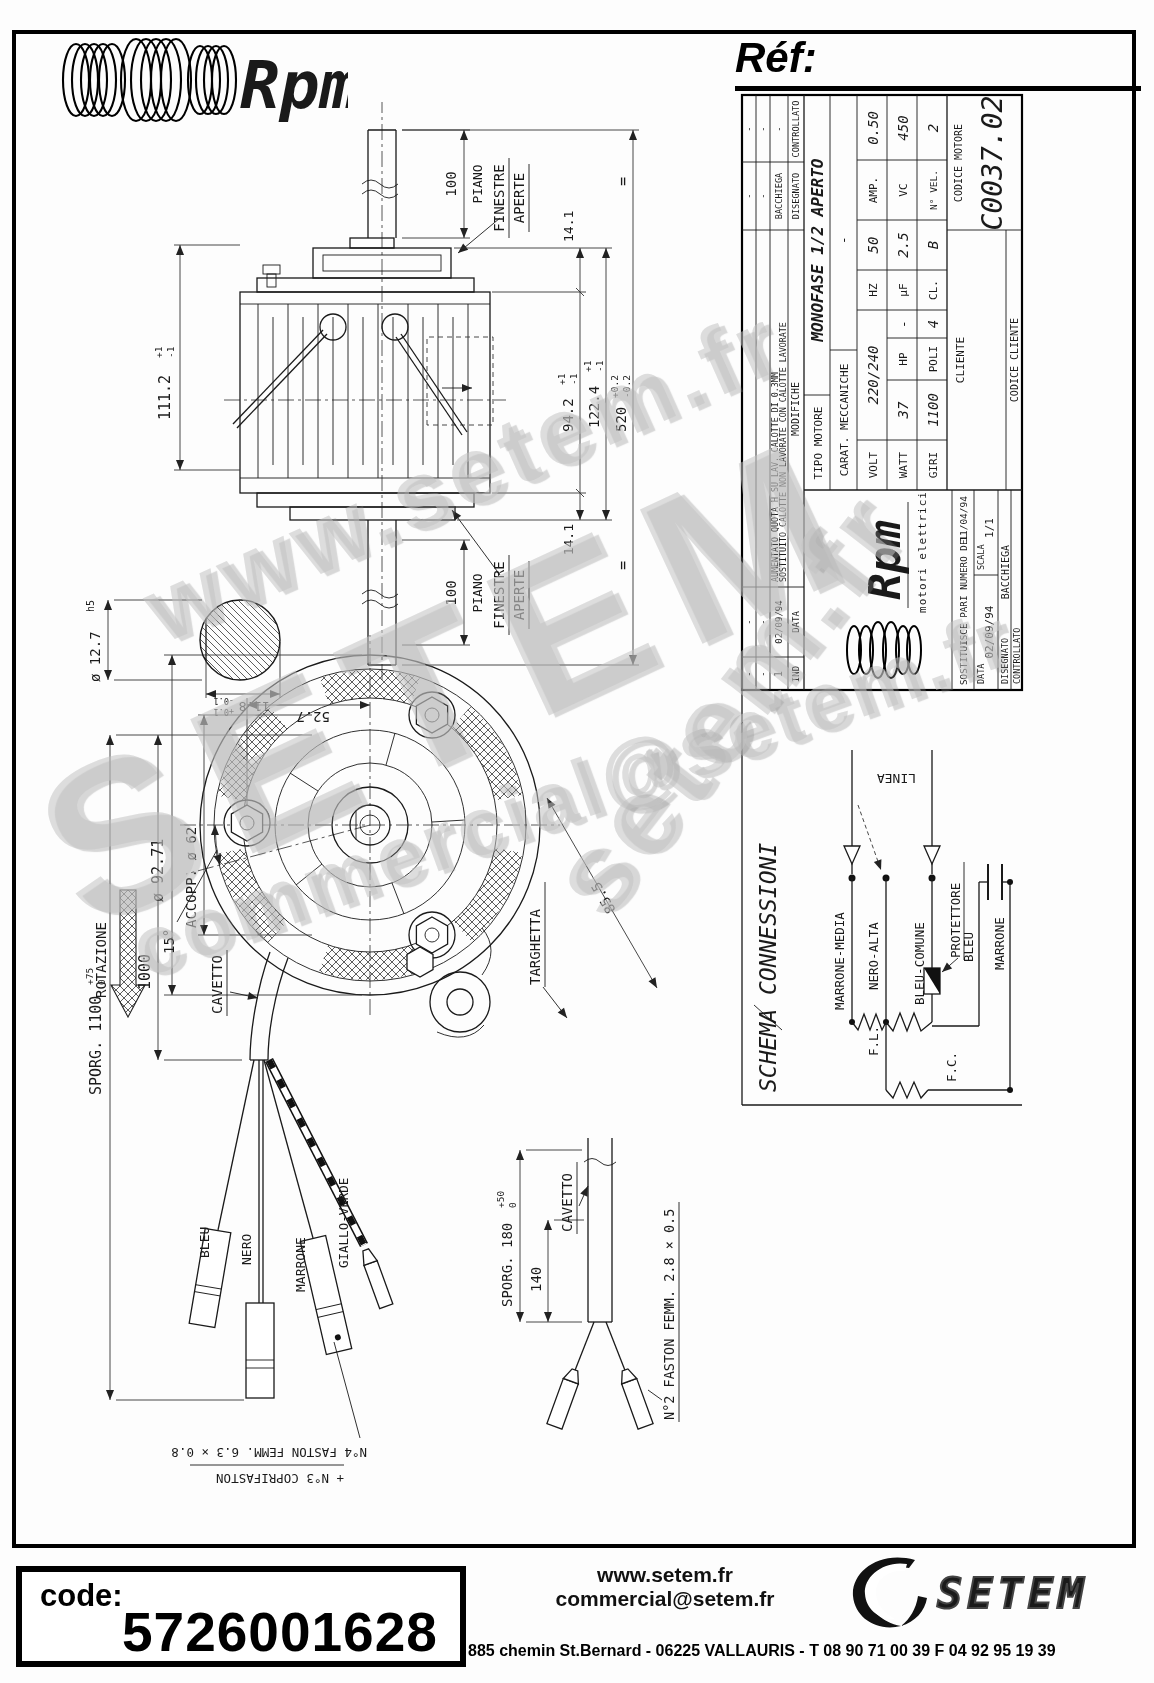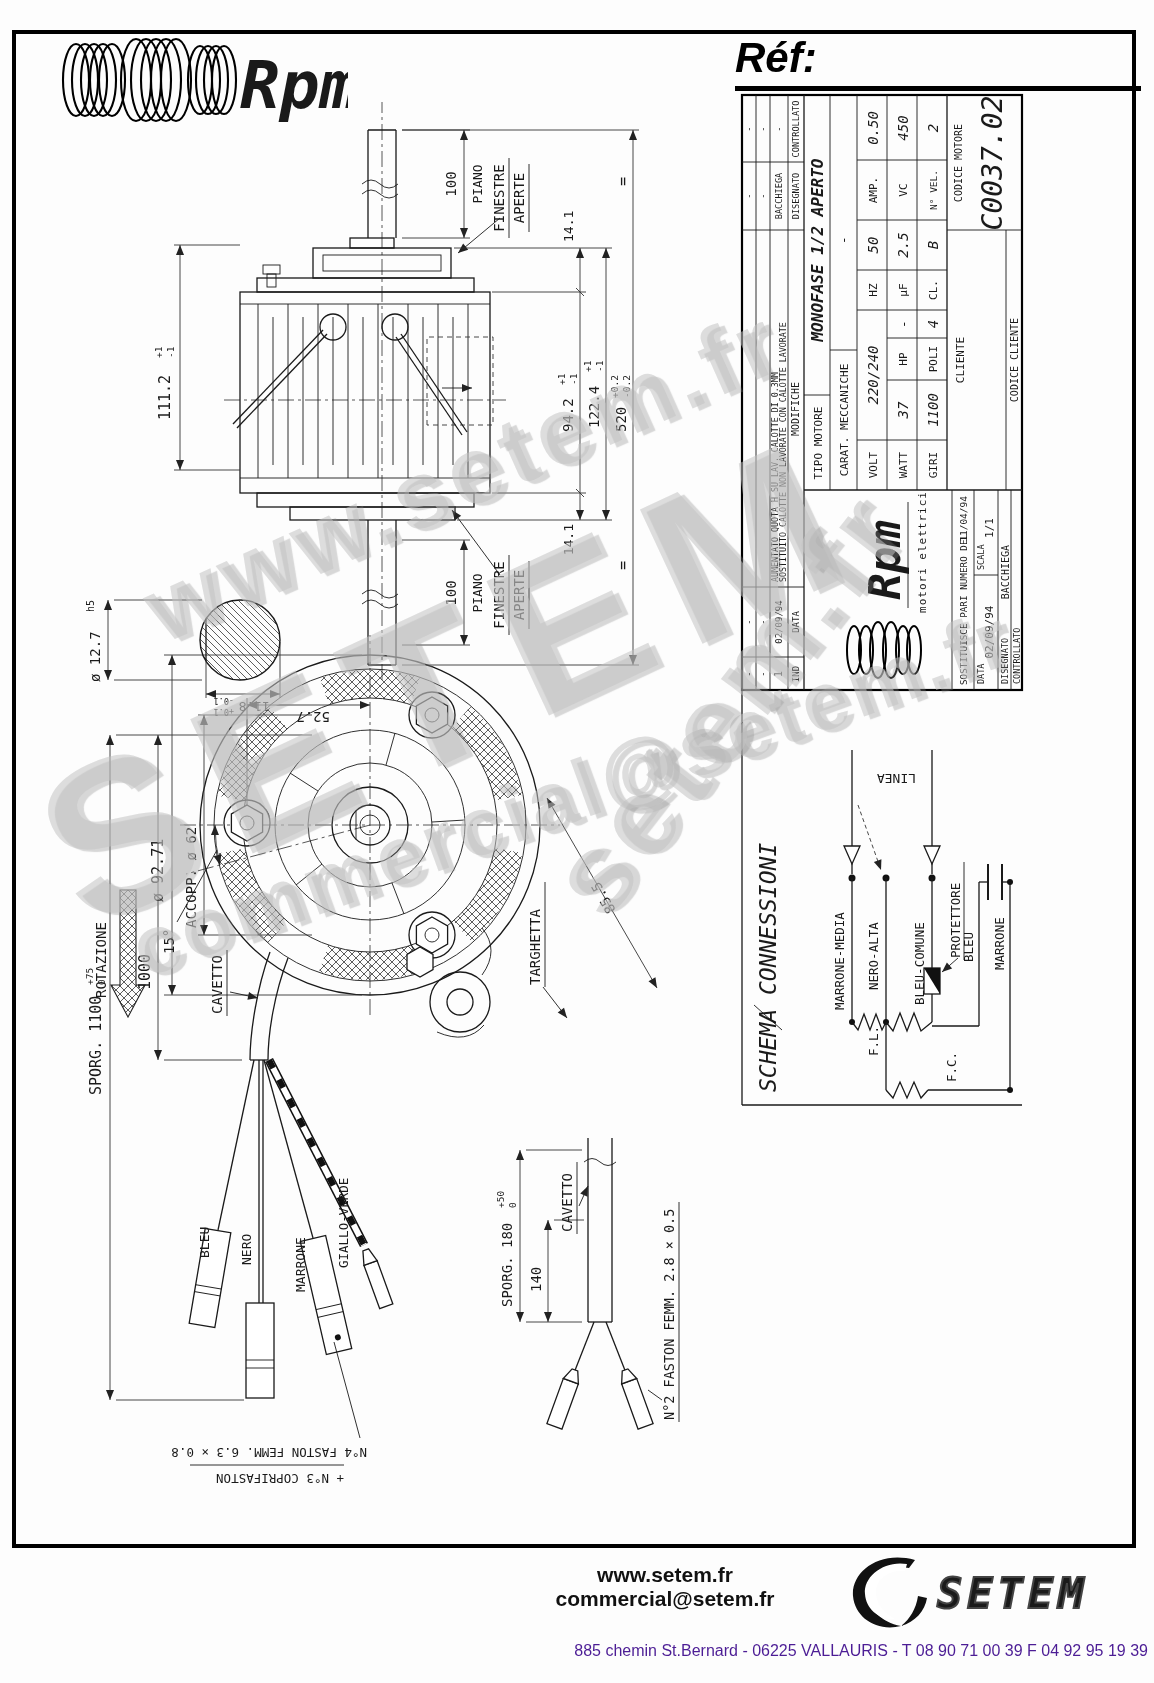--- a/index.html
+++ b/index.html
@@ -31,21 +31,21 @@
   #wm3{left:135px;top:905px;font-size:82px;letter-spacing:4px;transform:rotate(-20deg);}
   #wm4{left:575px;top:835px;font-size:112px;letter-spacing:8px;transform:rotate(-52deg);}
   
   #code-box{position:absolute;left:16px;top:1566px;width:450px;height:101px;z-index:6;
             border:6px solid #000;box-sizing:border-box;background:#fff;}
   #code-label{font-size:31px;font-weight:bold;margin:6px 0 0 18px;}
   #code-value{font-size:55px;font-weight:bold;margin:-14px 0 0 100px;letter-spacing:1px;}
   #foot-center{position:absolute;left:500px;top:1563px;width:330px;text-align:center;z-index:6;}
   #foot-center .l1,#foot-center .l2{font-size:21px;font-weight:bold;color:#111;}
   #foot-addr{position:absolute;left:468px;top:1642px;width:680px;z-index:6;
-             font-size:16px;font-weight:normal;color:#4c1d95;white-space:nowrap;text-align:right;}
+             font-size:16px;font-weight:bold;color:#000000;white-space:nowrap;}
   #setem-logo{position:absolute;left:845px;top:1552px;z-index:6;}
 </style>
 </head>
 <body>
 
 <div id="page">
 
   <div id="frame"></div>
 
   <svg id="rpm-logo" width="320" height="100" viewBox="0 0 320 100">
@@ -564,20 +564,24 @@
       <text x="1387" y="990" font-size="28" font-style="italic" text-anchor="middle">C0037.02</text>
     </g>
   </svg>
   </div>
 
   <div class="wm" id="wm1">www.setem.fr</div>
   <div class="wm" id="wm2">SETEM</div>
   <div class="wm" id="wm3">commercial@setem.fr</div>
   <div class="wm" id="wm4">setem.fr</div>
 
+  <div id="code-box">
+    <div id="code-label">code:</div>
+    <div id="code-value">5726001628</div>
+  </div>
   <div id="foot-center">
     <div class="l1">www.setem.fr</div>
     <div class="l2">commercial@setem.fr</div>
   </div>
   <div id="foot-addr">885 chemin St.Bernard  -  06225 VALLAURIS  -  T 08 90 71 00 39   F 04 92 95 19 39</div>
   <svg id="setem-logo" width="300" height="85" viewBox="0 0 300 85">
     <g>
       <path d="M70,8 C34,-2 6,20 8,44 C10,66 32,80 56,74 C36,70 24,58 24,42 C24,24 44,12 64,16 Z" fill="#111"></path>
       <path d="M62,12 C40,8 18,24 20,42 C21,57 34,68 50,67 C38,60 31,52 31,40 C31,27 45,17 60,19 Z" fill="#fff"></path>
       <path d="M56,74 C70,70 80,59 82,46 L73,44 C71,57 65,67 56,74 Z" fill="#111"></path>

